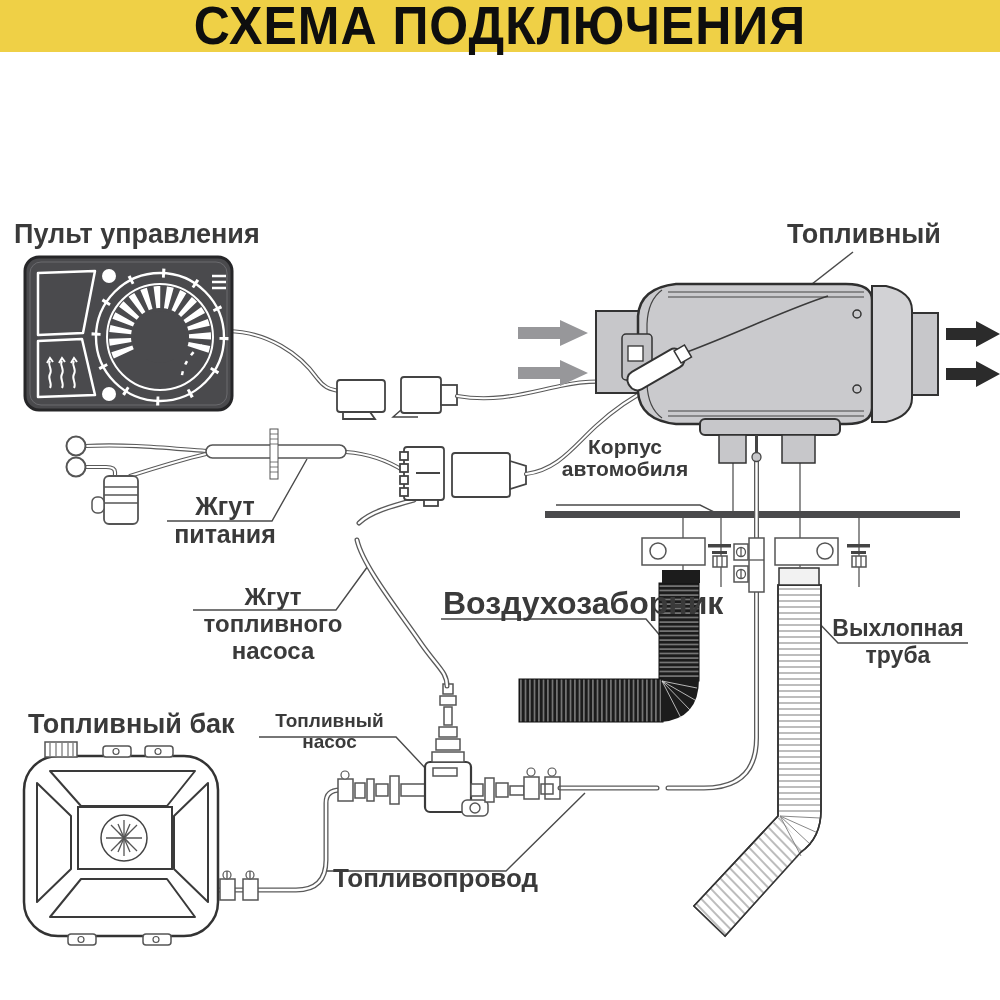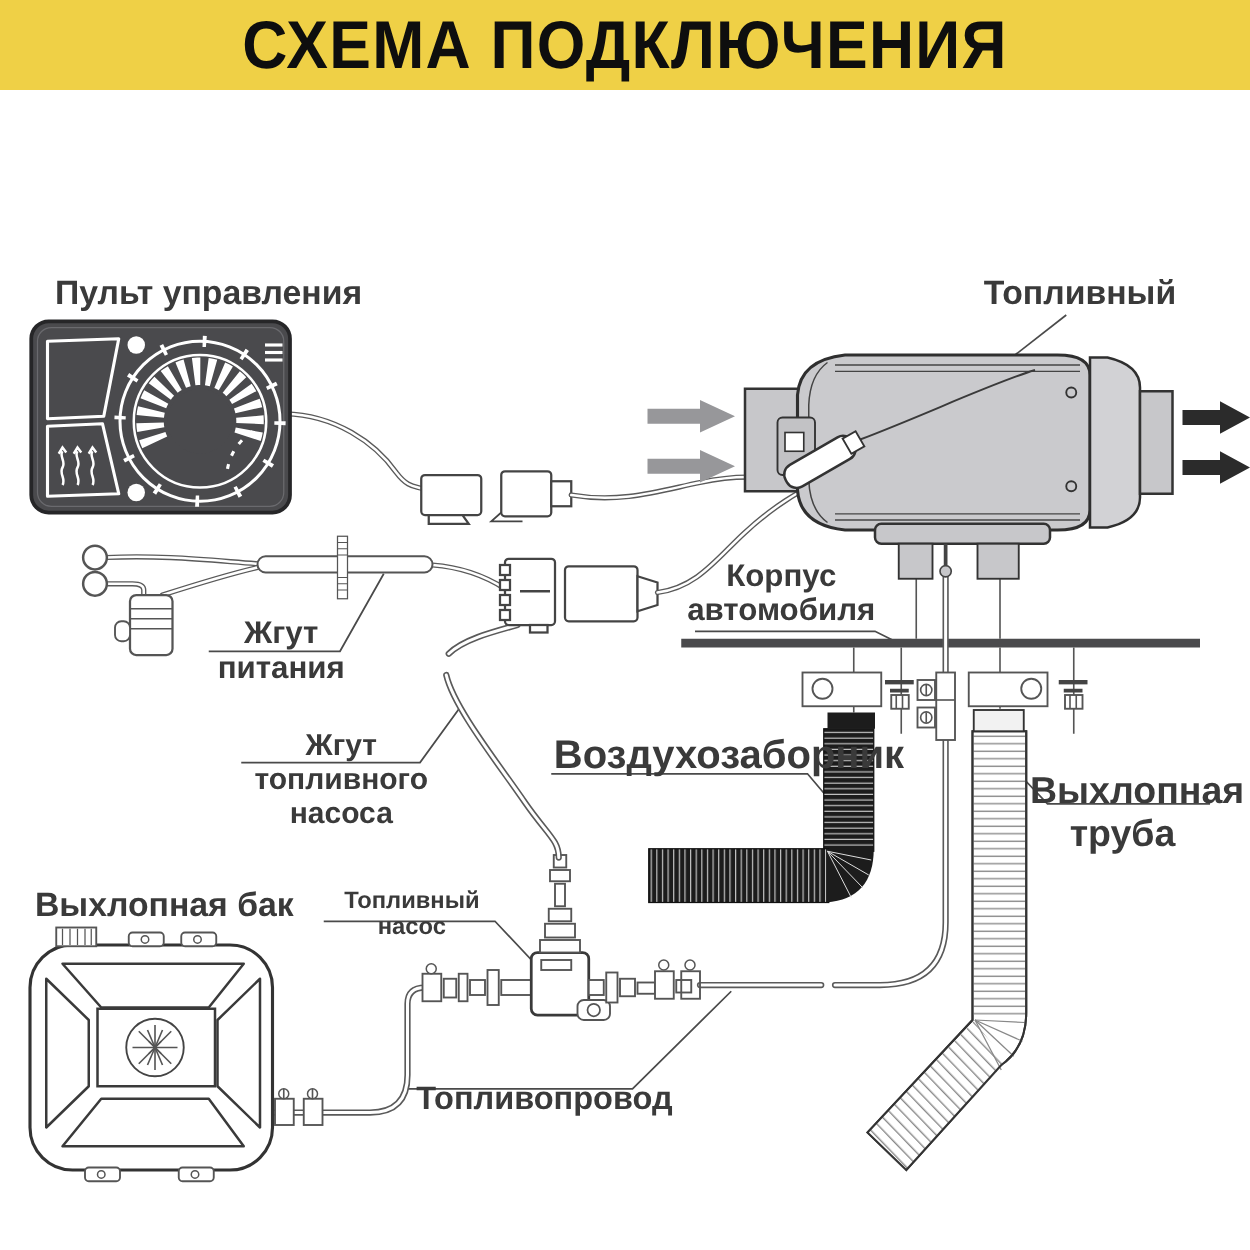--- a/index.html
+++ b/index.html
@@ -1,17 +1,17 @@
 <!DOCTYPE html>
 <html><head>
 <meta charset="utf-8">
 <style>
   html,body{margin:0;padding:0;}
   body{width:1000px;height:1000px;background:#fff;font-family:"Liberation Sans",sans-serif;position:relative;overflow:hidden;}
-  .banner{position:absolute;left:0;top:0;width:1000px;height:72px;background:#EFD046;display:flex;align-items:center;justify-content:center;}
+  .banner{position:absolute;left:0;top:0;width:1000px;height:52px;background:#EFD046;display:flex;align-items:center;justify-content:center;}
   .banner span{font-size:50px;font-weight:800;letter-spacing:1px;color:#0e0e0e;transform:scaleY(1.08);}
   #art{position:absolute;left:0;top:0;width:1000px;height:1000px;}
   .lbl{position:absolute;color:#3a3a3a;font-weight:600;white-space:pre-line;line-height:1.1;}
   .c{text-align:center;}
   .tube{stroke:#5a5a5a;stroke-width:5;fill:none;stroke-linecap:round;}
   .wire{stroke:#5a5a5a;stroke-width:4.2;fill:none;stroke-linecap:round;}
   .tube-in{stroke:#fff;fill:none;stroke-linecap:round;}
   .ldr{stroke:#4a4a4a;stroke-width:1.4;fill:none;}
   .thin{stroke:#555;stroke-width:1.3;fill:none;}
   .part{fill:#fff;stroke:#444;stroke-width:1.8;}
@@ -326,28 +326,28 @@
     <circle cx="109" cy="276" r="7" fill="#fff"></circle>
     <circle cx="109" cy="394" r="7" fill="#fff"></circle>
     <g stroke="#fff" stroke-width="2.5">
         <line x1="212" y1="276" x2="226" y2="276"></line>
         <line x1="212" y1="282" x2="226" y2="282"></line>
         <line x1="212" y1="288" x2="226" y2="288"></line>
       </g>
   </g>
 </svg>
 
-<div class="lbl" style="left:44px;top:220px;font-size:27px;">Пульт управления</div>
+<div class="lbl" style="left:14px;top:220px;font-size:27px;">Пульт управления</div>
 <div class="lbl" style="left:787px;top:220px;font-size:27px;">Топливный</div>
-<div class="lbl c" style="left:543px;top:448px;width:164px;font-size:25px;line-height:1.07;">Корпус
+<div class="lbl c" style="left:543px;top:436px;width:164px;font-size:21px;line-height:1.07;">Корпус
 автомобиля</div>
 <div class="lbl c" style="left:155px;top:492px;width:140px;font-size:25px;line-height:1.13;">Жгут
 питания</div>
 <div class="lbl c" style="left:197px;top:584px;width:152px;font-size:24px;line-height:1.12;">Жгут
 топливного
 насоса</div>
 <div class="lbl" style="left:443px;top:586px;font-size:32px;">Воздухозаборник</div>
-<div class="lbl c" style="left:824px;top:615px;width:148px;font-size:30px;line-height:1.17;text-align:center;">Выхлопная
+<div class="lbl c" style="left:824px;top:615px;width:148px;font-size:23px;line-height:1.17;text-align:center;">Выхлопная
 труба</div>
-<div class="lbl" style="left:28px;top:710px;font-size:27px;">Выхлопная бак</div>
+<div class="lbl" style="left:28px;top:710px;font-size:27px;">Топливный бак</div>
 <div class="lbl c" style="left:257px;top:710px;width:145px;font-size:19px;line-height:1.12;">Топливный
 насос</div>
 <div class="lbl" style="left:333px;top:864px;font-size:26px;">Топливопровод</div>
 
 </body></html>

